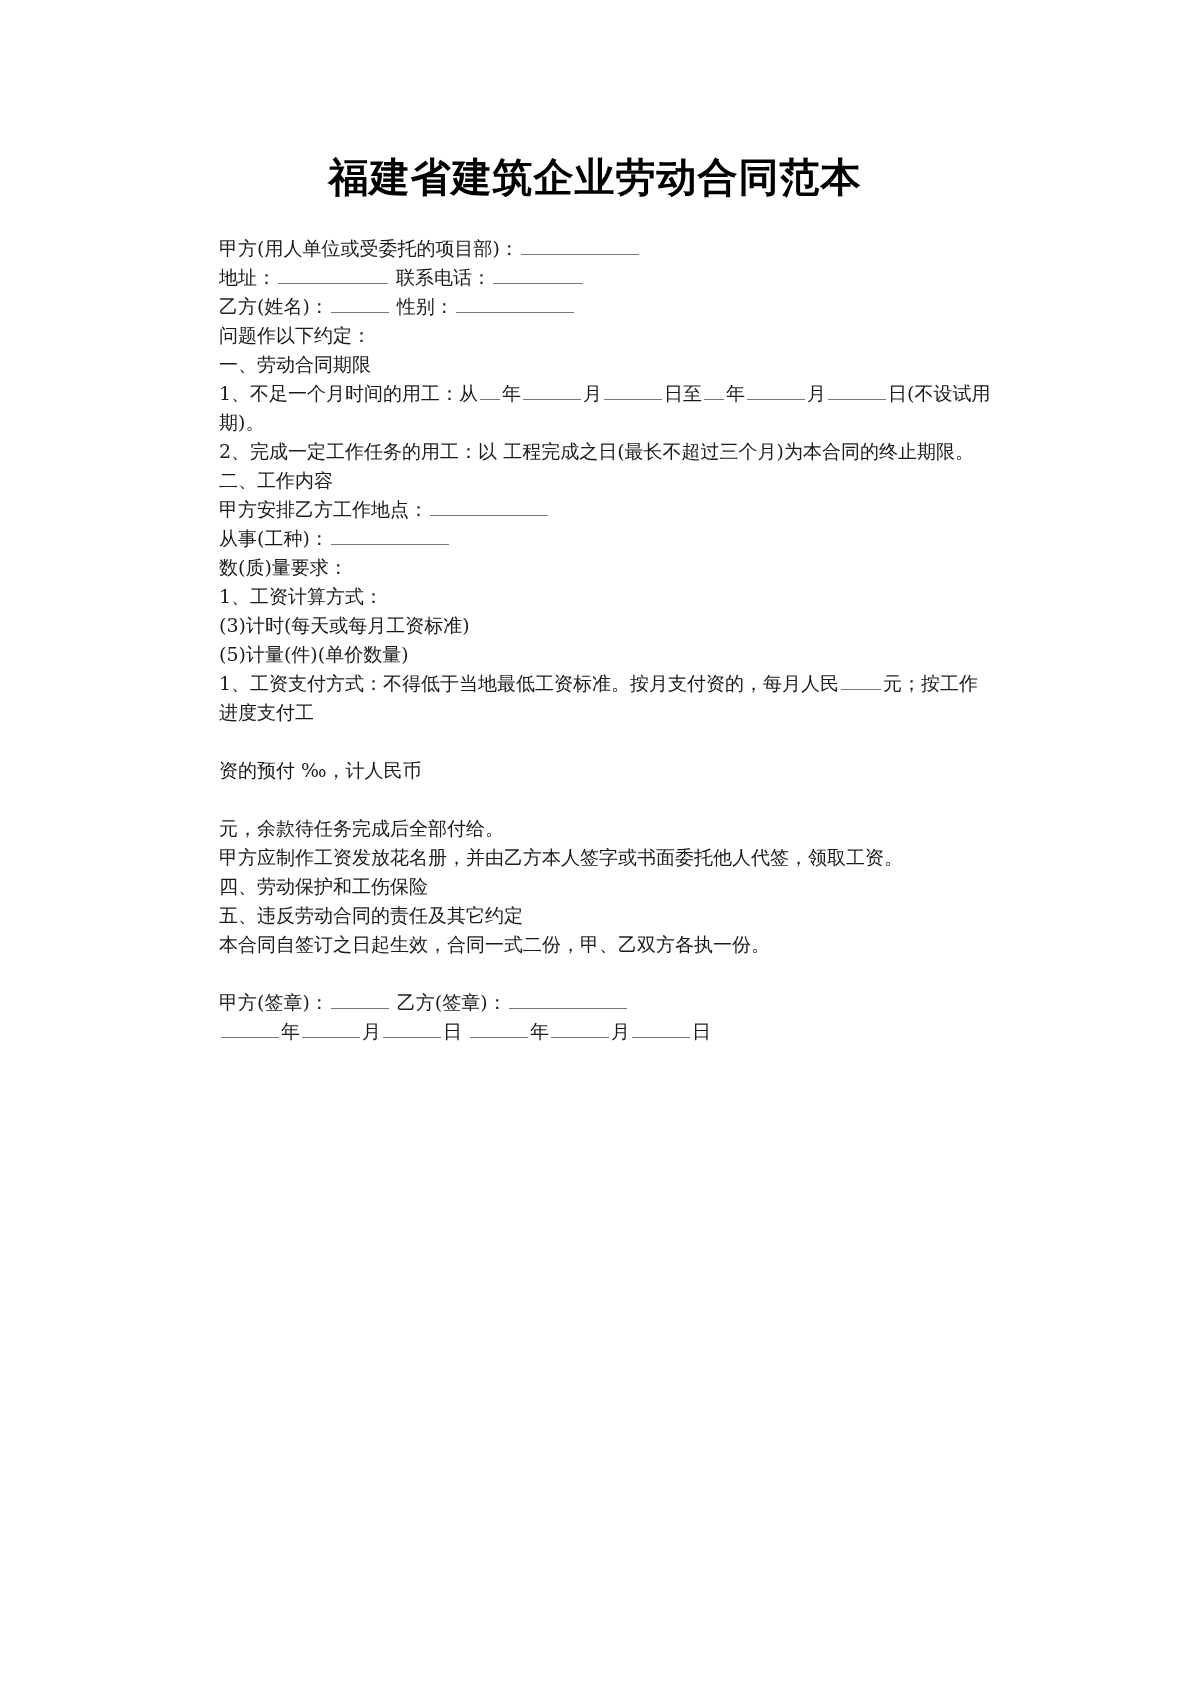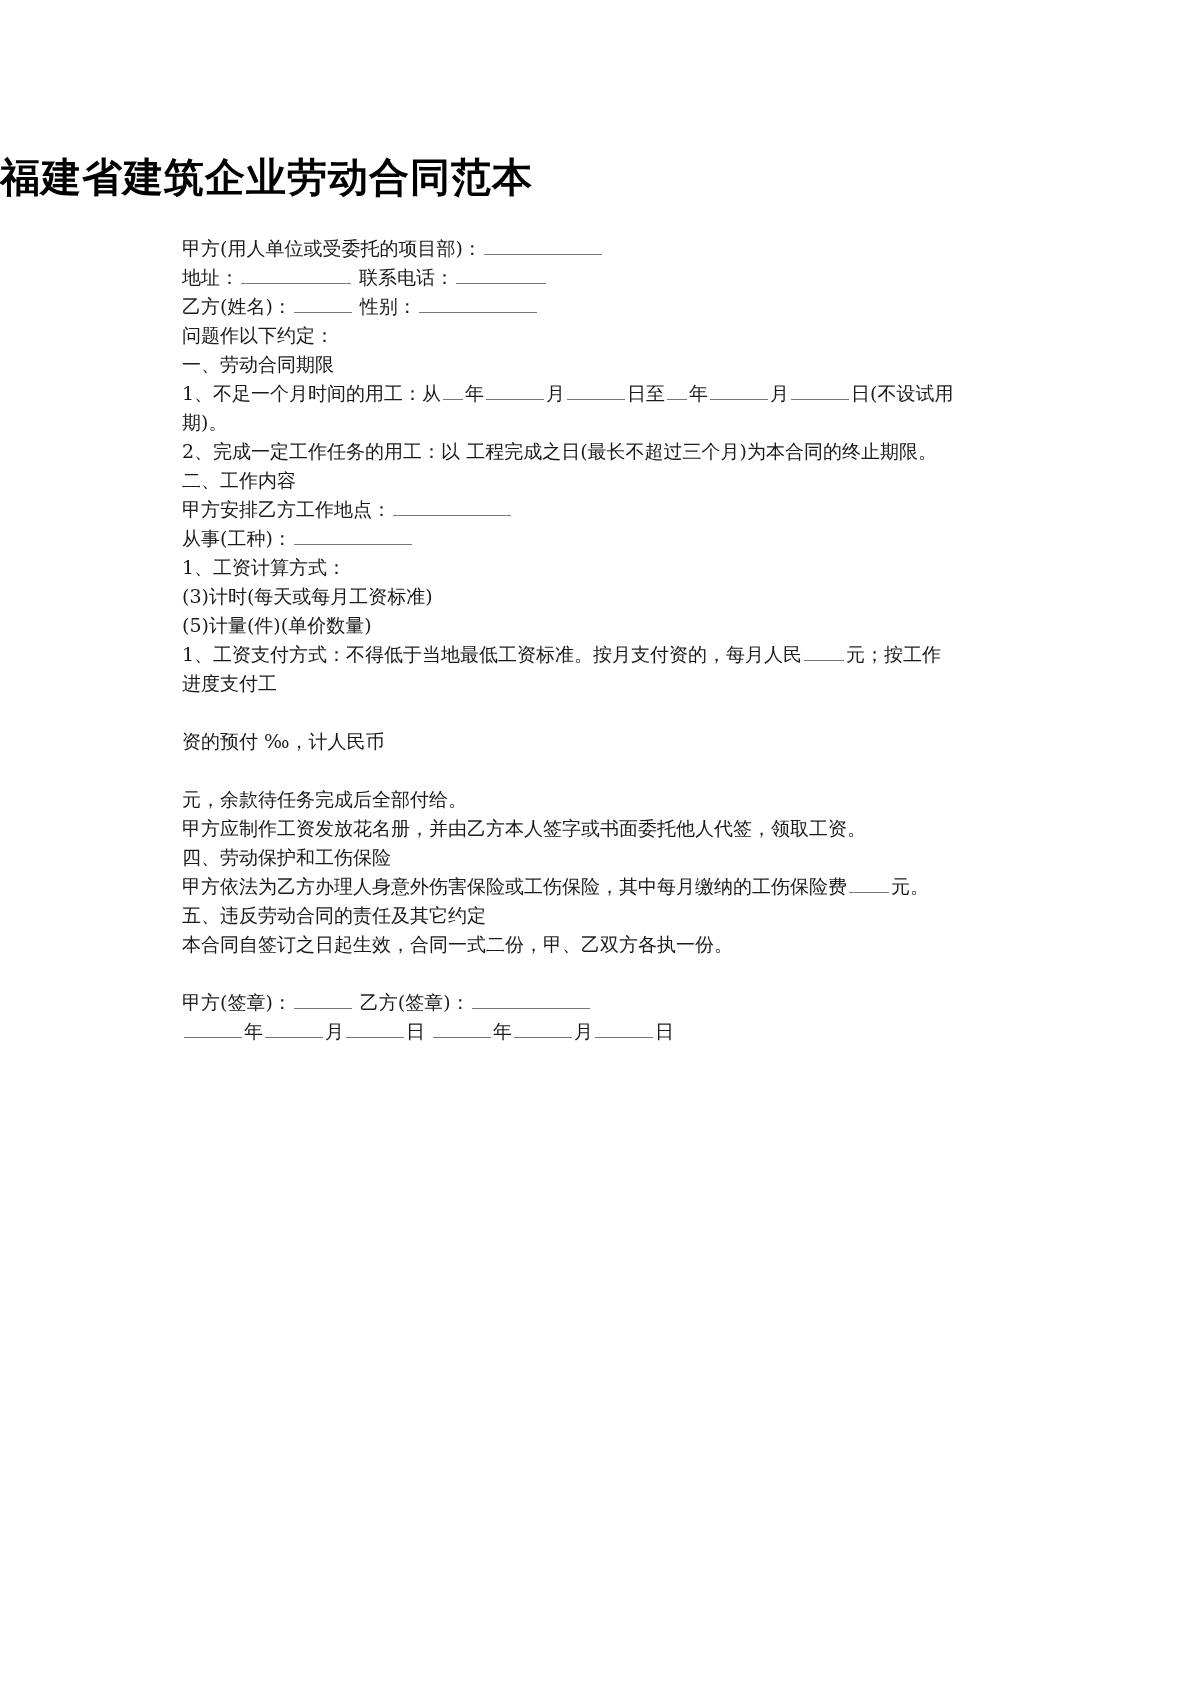--- a/index.html
+++ b/index.html
@@ -1,52 +1,52 @@
 <!DOCTYPE html>
 <html><head>
 <meta charset="utf-8">
 <style>
   html, body { margin: 0; padding: 0; background: #ffffff; }
   body { width: 1190px; height: 1683px; position: relative; overflow: hidden;
          font-family: "DejaVu Serif", "Liberation Serif", serif; color: #1a1a1a; }
-  .title { position: absolute; top: 150px; left: 0; width: 1190px; text-align: left;
+  .title { position: absolute; top: 150px; left: 0; width: 1190px; text-align: center;
            font-size: 40px; font-weight: bold; letter-spacing: 1px; color: #000;
            font-family: "DejaVu Sans", "Liberation Sans", sans-serif; }
   .body { position: absolute; top: 234px; left: 182px; width: 840px;
           font-size: 19px; line-height: 29px; }
-  .line { display: block; white-space: pre-wrap; min-height: 29px; }
+  .line { display: block; white-space: pre-wrap; min-height: 29px; margin-left: 37px; }
   .blank { display: inline-block; border-bottom: 1px solid #777; height: 20px; vertical-align: baseline; margin: 0 2px; }
   .gap { height: 29px; }
 </style>
 </head>
 <body>
 
 <div class="title">福建省建筑企业劳动合同范本</div>
 <div class="body" id="doc-body">
     <div class="line"><span>甲方(用人单位或受委托的项目部)：</span><span class="blank" style="width: 118px;"></span></div>
     <div class="line"><span>地址：</span><span class="blank" style="width: 110px;"></span><span> 联系电话：</span><span class="blank" style="width: 90px;"></span></div>
     <div class="line"><span>乙方(姓名)：</span><span class="blank" style="width: 58px;"></span><span> 性别：</span><span class="blank" style="width: 118px;"></span></div>
     <div class="line"><span>问题作以下约定：</span></div>
     <div class="line"><span>一、劳动合同期限</span></div>
     <div class="line"><span>1、不足一个月时间的用工：从</span><span class="blank" style="width: 20px;"></span><span>年</span><span class="blank" style="width: 58px;"></span><span>月</span><span class="blank" style="width: 58px;"></span><span>日至</span><span class="blank" style="width: 20px;"></span><span>年</span><span class="blank" style="width: 58px;"></span><span>月</span><span class="blank" style="width: 58px;"></span><span>日(不设试用</span></div>
     <div class="line"><span>期)。</span></div>
     <div class="line"><span>2、完成一定工作任务的用工：以 工程完成之日(最长不超过三个月)为本合同的终止期限。</span></div>
     <div class="line"><span>二、工作内容</span></div>
     <div class="line"><span>甲方安排乙方工作地点：</span><span class="blank" style="width: 118px;"></span></div>
     <div class="line"><span>从事(工种)：</span><span class="blank" style="width: 118px;"></span></div>
+    <div class="line"><span>数(质)量要求：</span></div>
     <div class="line"><span>1、工资计算方式：</span></div>
     <div class="line"><span>(3)计时(每天或每月工资标准)</span></div>
     <div class="line"><span>(5)计量(件)(单价数量)</span></div>
     <div class="line"><span>1、工资支付方式：不得低于当地最低工资标准。按月支付资的，每月人民</span><span class="blank" style="width: 40px;"></span><span>元；按工作</span></div>
     <div class="line"><span>进度支付工</span></div>
     <div class="line gap"></div>
     <div class="line"><span>资的预付 ‰，计人民币</span></div>
     <div class="line gap"></div>
     <div class="line"><span>元，余款待任务完成后全部付给。</span></div>
     <div class="line"><span>甲方应制作工资发放花名册，并由乙方本人签字或书面委托他人代签，领取工资。</span></div>
     <div class="line"><span>四、劳动保护和工伤保险</span></div>
-    <div class="line"><span>甲方依法为乙方办理人身意外伤害保险或工伤保险，其中每月缴纳的工伤保险费</span><span class="blank" style="width: 40px;"></span><span>元。</span></div>
     <div class="line"><span>五、违反劳动合同的责任及其它约定</span></div>
     <div class="line"><span>本合同自签订之日起生效，合同一式二份，甲、乙双方各执一份。</span></div>
     <div class="line gap"></div>
     <div class="line"><span>甲方(签章)：</span><span class="blank" style="width: 58px;"></span><span> 乙方(签章)：</span><span class="blank" style="width: 118px;"></span></div>
     <div class="line"><span class="blank" style="width: 58px;"></span><span>年</span><span class="blank" style="width: 58px;"></span><span>月</span><span class="blank" style="width: 58px;"></span><span>日 </span><span class="blank" style="width: 58px;"></span><span>年</span><span class="blank" style="width: 58px;"></span><span>月</span><span class="blank" style="width: 58px;"></span><span>日</span></div>
   </div>
 
 </body></html>

